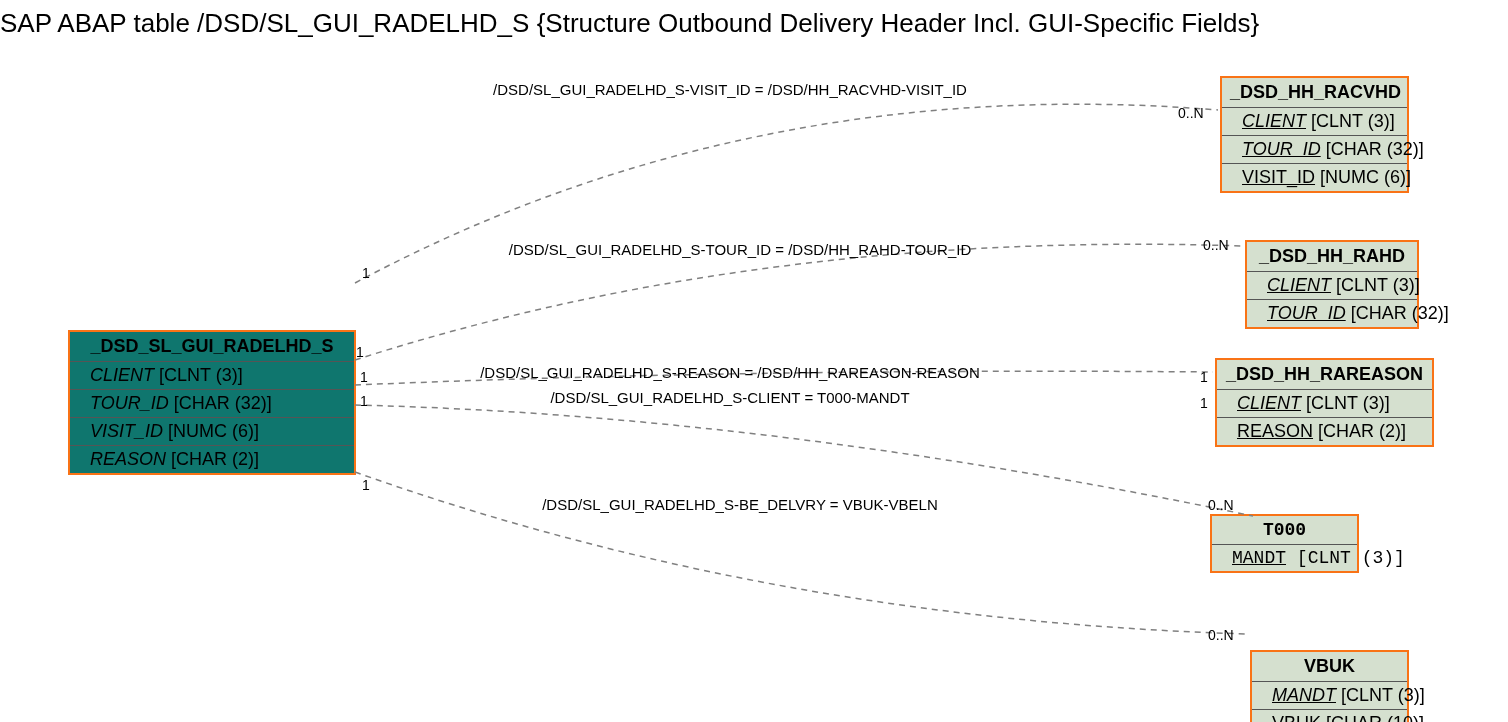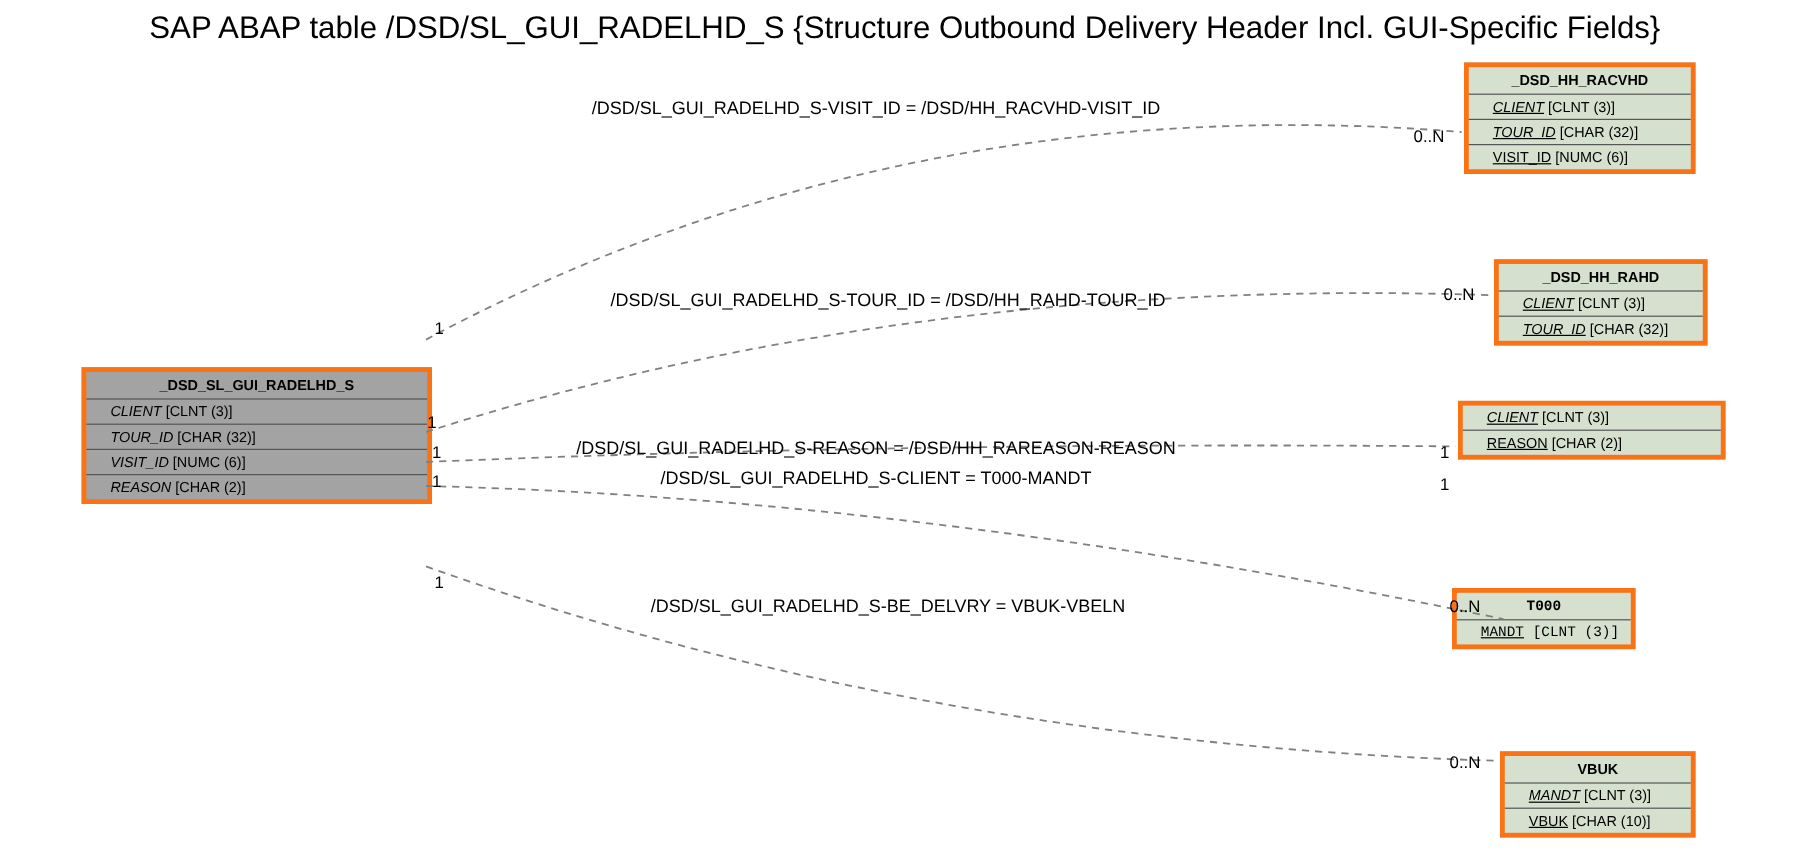--- a/index.html
+++ b/index.html
@@ -10,45 +10,46 @@
     width: 1508px;
     height: 722px;
     position: relative;
     overflow: hidden;
   }
   .title {
     position: absolute;
     top: 8px;
     left: 0;
     width: 1508px;
-    text-align: center;
+    text-align: left;
     font-size: 26px;
     color: #000;
   }
   .entity {
     position: absolute;
-    border: 4px solid #f97316;
-    font-size: 12px;
+    border: 2px solid #f97316;
+    font-size: 18px;
+    margin-top: 24px;
   }
   .entity .header {
     font-weight: bold;
     text-align: center;
     padding: 4px 8px;
     border-bottom: 1px solid #555;
     white-space: nowrap;
   }
   .entity .field {
     padding: 3px 20px;
     border-bottom: 1px solid #555;
     white-space: nowrap;
   }
   .entity .field:last-child {
     border-bottom: none;
   }
-  .entity.main { background: #a3a3a3; }
+  .entity.main { background: #0f766e; }
   .entity.ref  { background: #d5e0cf; }
   .italic { font-style: italic; }
   .under  { text-decoration: underline; }
 
   svg.connectors {
     position: absolute;
     top: 0; left: 0;
     width: 1508px; height: 722px;
     pointer-events: none;
   }
@@ -112,20 +113,21 @@
     <span class="italic under">CLIENT</span>
     <span>[CLNT (3)]</span>
   </div>
   <div class="field">
     <span class="italic under">TOUR_ID</span>
     <span>[CHAR (32)]</span>
   </div>
 </div>
 
 <div class="entity ref" style="left:1215px; top:334px; width:215px;">
+  <div class="header">_DSD_HH_RAREASON</div>
   <div class="field">
     <span class="italic under">CLIENT</span>
     <span>[CLNT (3)]</span>
   </div>
   <div class="field">
     <span class="under">REASON</span>
     <span>[CHAR (2)]</span>
   </div>
 </div>
 

